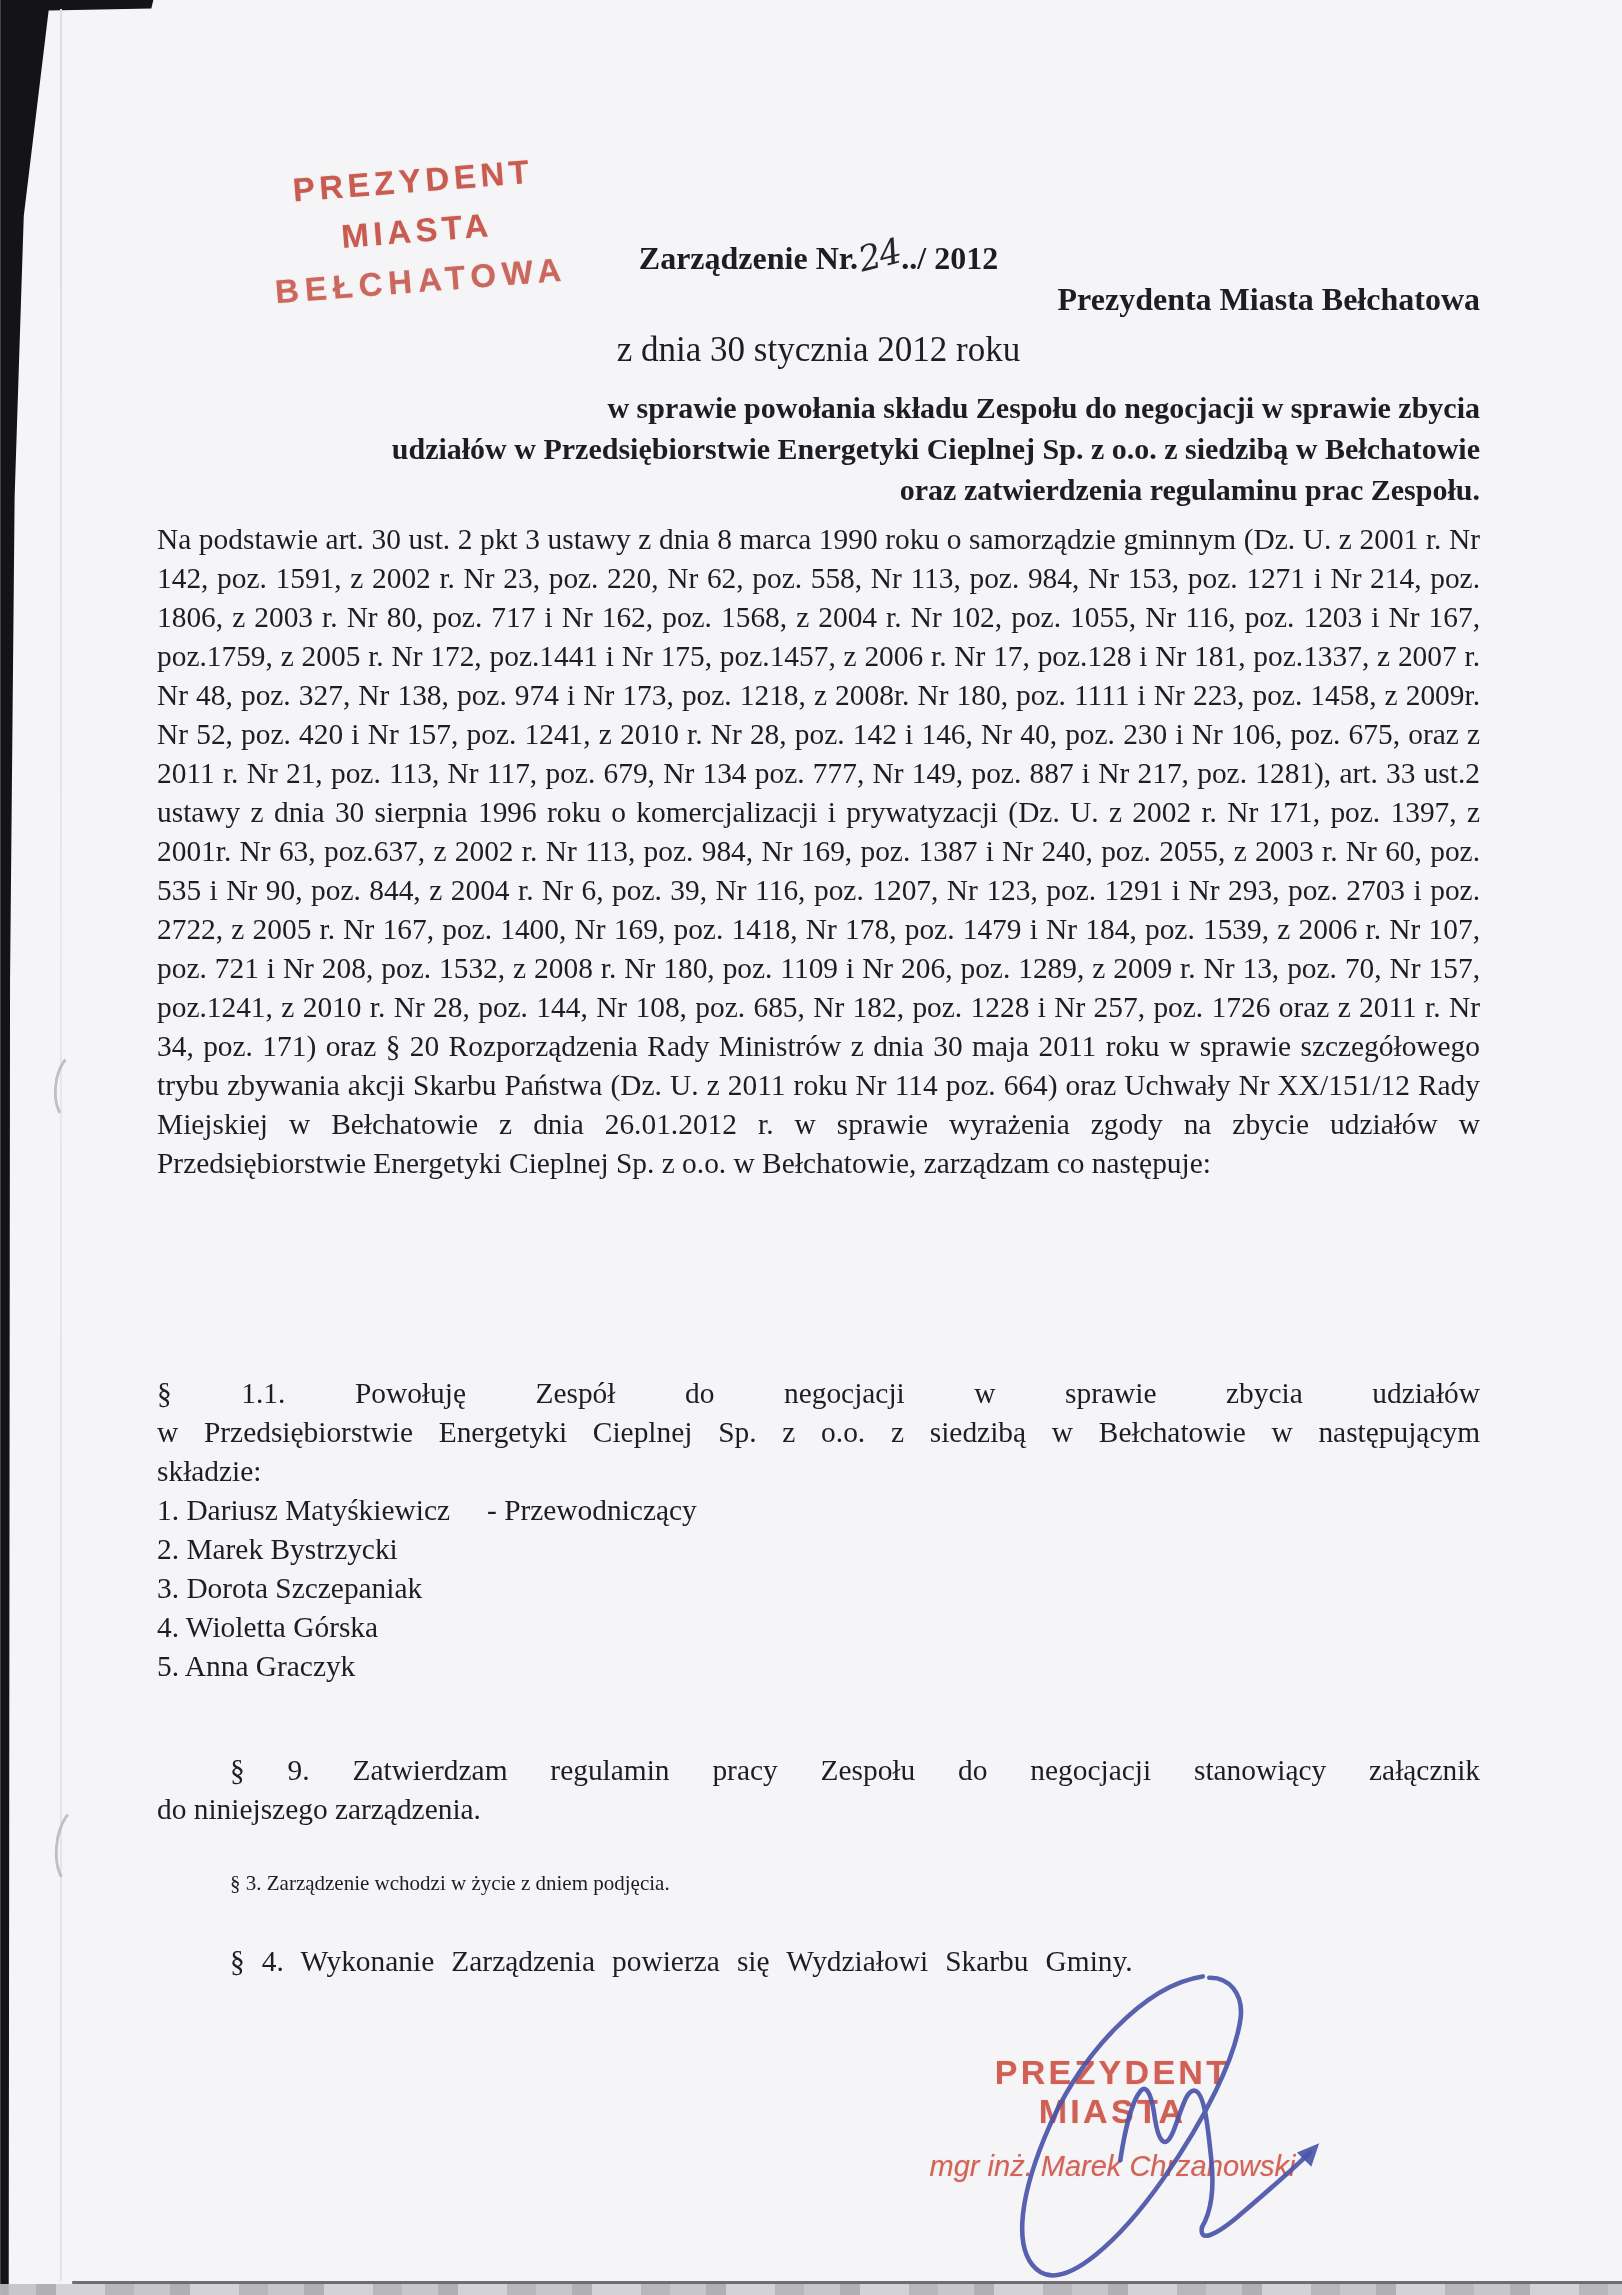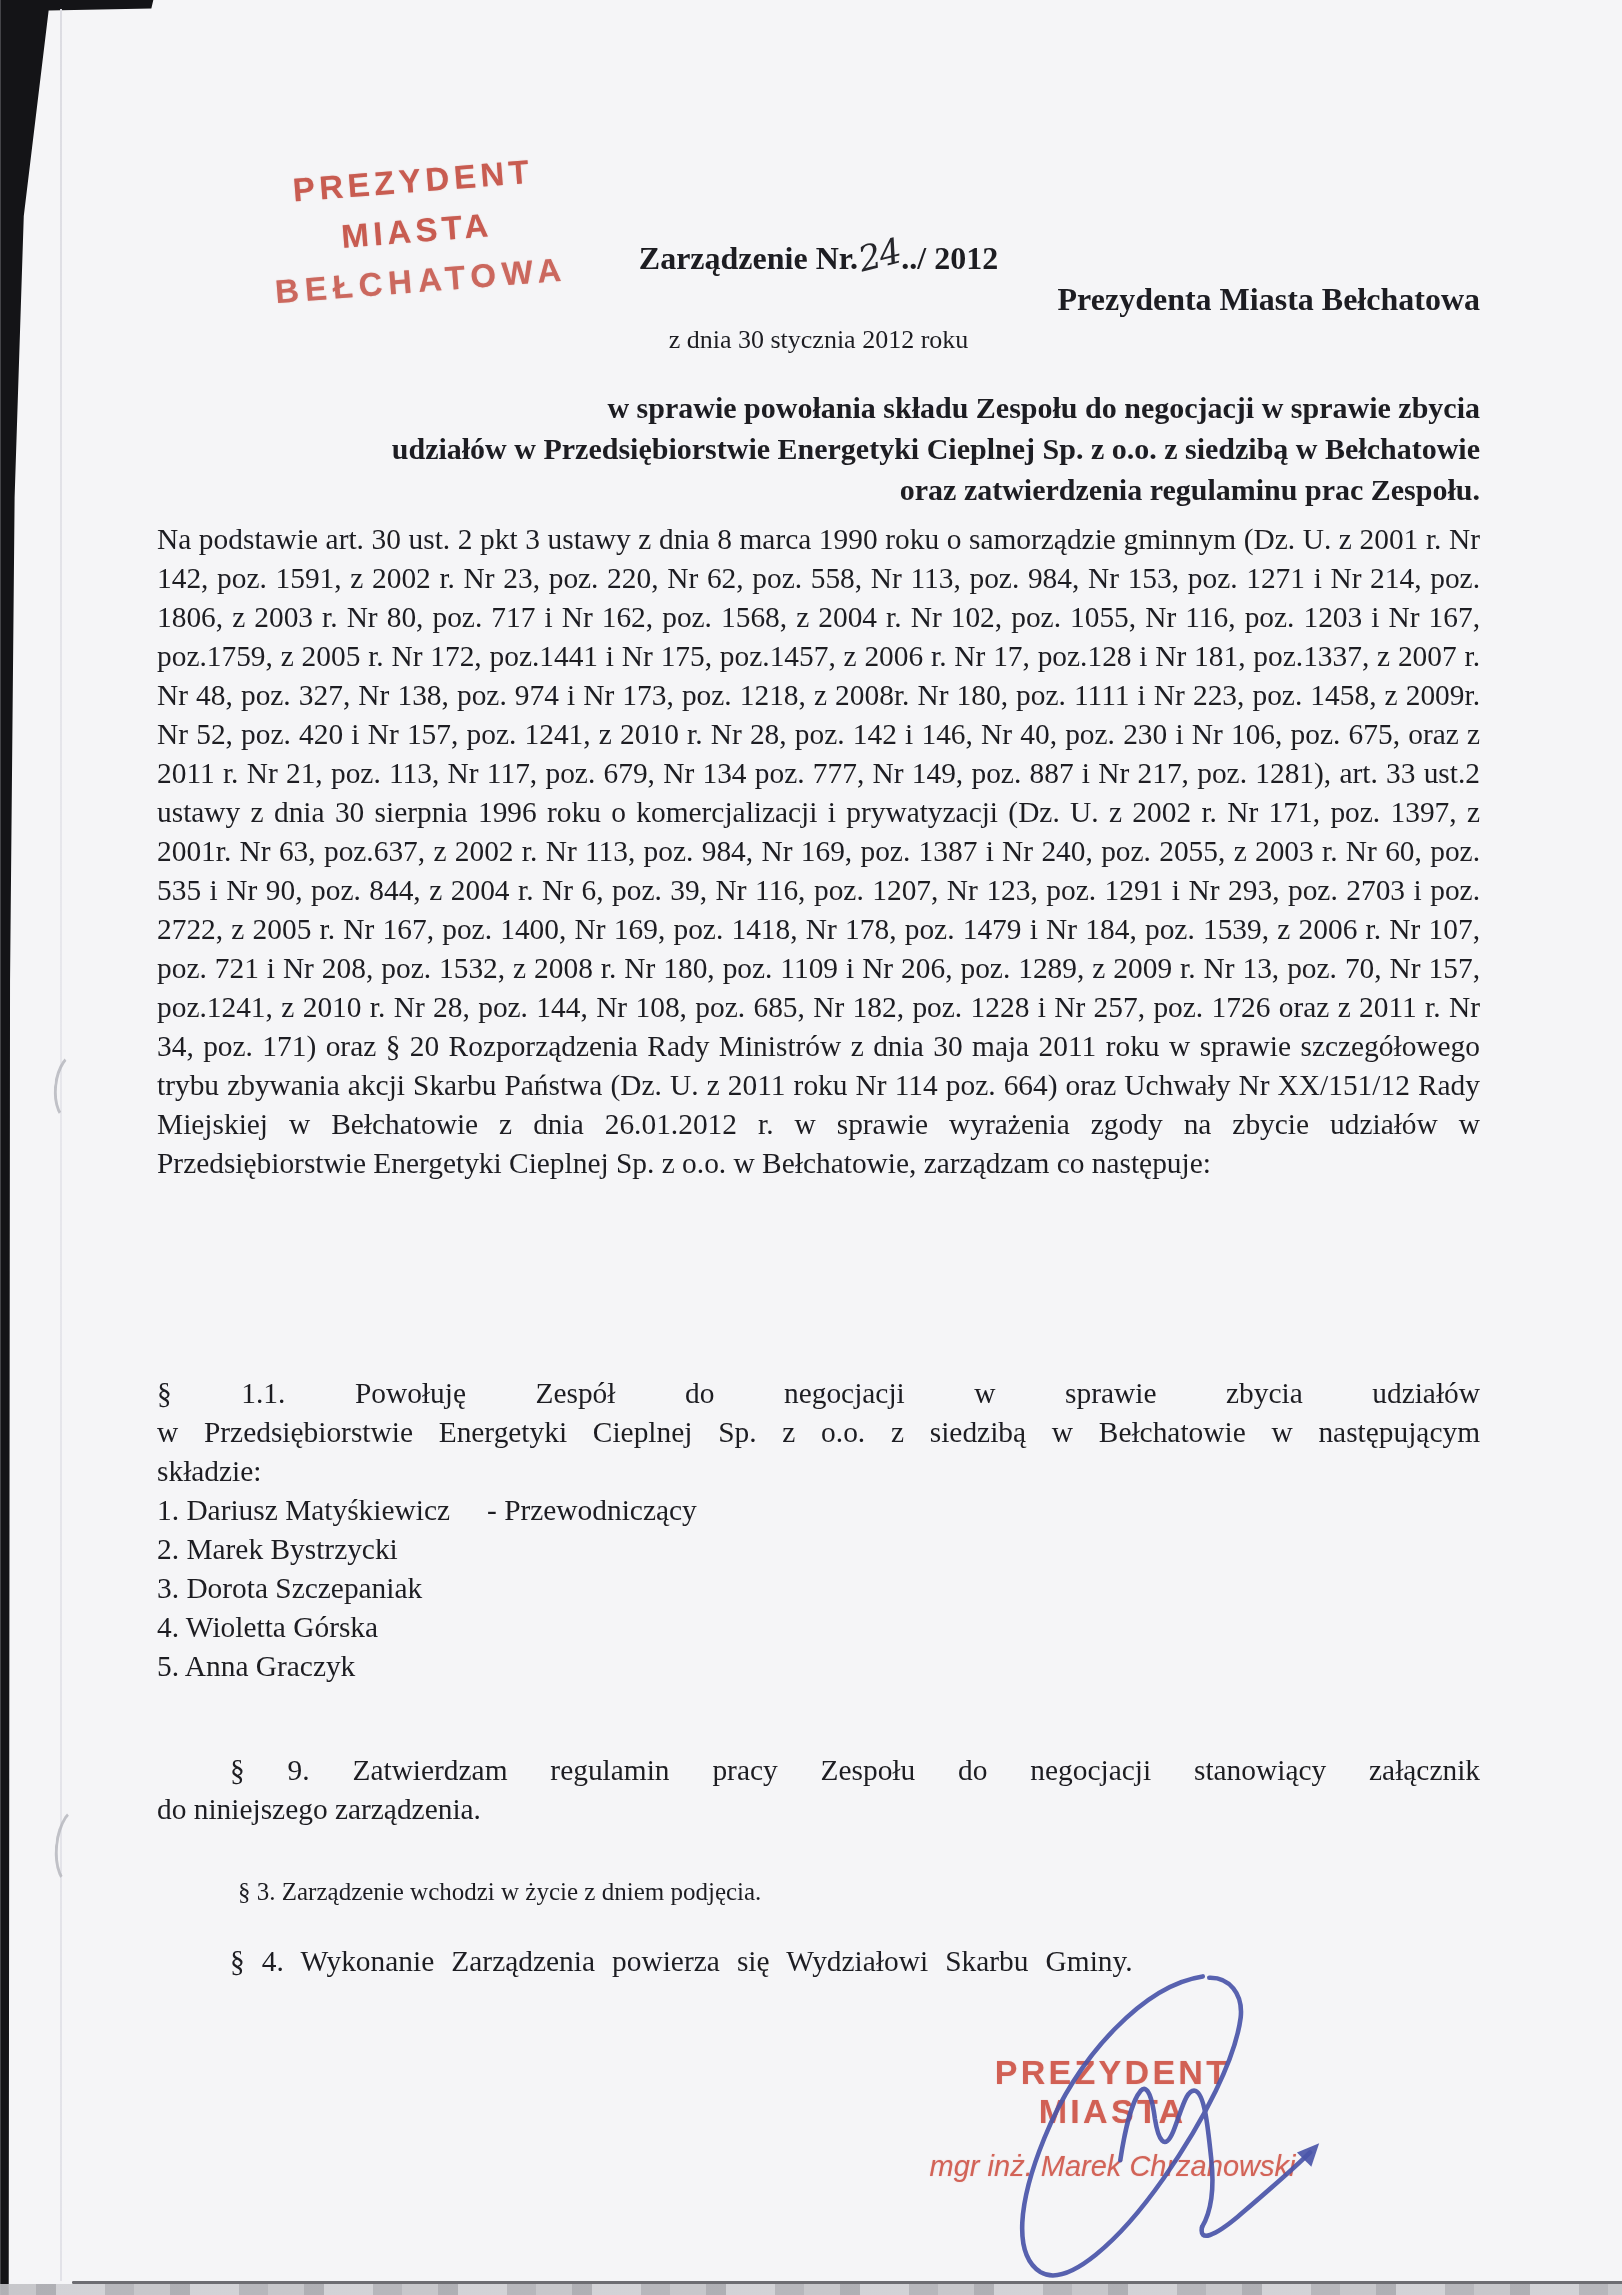--- a/index.html
+++ b/index.html
@@ -44,21 +44,21 @@
   }
   .top-stamp .s1{font-size:33px;letter-spacing:4.6px;line-height:50px;}
   .top-stamp .s2{font-size:33px;letter-spacing:5.9px;line-height:50px;opacity:.92;}
 
   
   .col{position:absolute;left:157px;width:1323px;}
 
   .title-block{top:237px;text-align:center;}
   .title-block .t1{font-size:32px;font-weight:bold;line-height:41px;}
   .title-block .t2{font-size:32px;font-weight:bold;line-height:41px;text-align:right;}
-  .title-block .t3{font-size:26px;font-weight:normal;line-height:39px;}
+  .title-block .t3{font-size:35px;font-weight:normal;line-height:39px;margin-top:10px;}
   .hand-number{
     display:inline-block;
     font-family:"DejaVu Serif", serif;font-style:italic;font-weight:normal;
     font-size:35px;transform:rotate(-14deg) translateY(-2px);
     letter-spacing:-1.3px;color:#26262b;margin:0 0.7px;
   }
 
   .subject{top:387px;text-align:right;font-weight:bold;font-size:30px;line-height:41px;}
 
   .legal{top:520px;text-align:justify;font-size:29.4px;line-height:39px;margin:0;}
@@ -68,21 +68,21 @@
   .lline{text-align:left;}
 
   .members{top:1491px;font-size:29.4px;line-height:39px;}
   .member{display:flex;}
   .member-name{display:inline-block;}
   .member:nth-child(1) .member-name{width:330px;}
   .member:nth-child(6) .member-name{width:391px;}
 
   .par2{top:1751px;font-size:29.4px;line-height:39px;}
   .par2 .jline{text-indent:73px;}
-  .par3{top:1864px;font-size:25px;line-height:39px;text-indent:73px;margin:8px;}
+  .par3{top:1864px;font-size:21px;line-height:39px;text-indent:73px;margin:0;}
   .par4{top:1942px;font-size:29.4px;line-height:39px;text-indent:73px;margin:0;word-spacing:9.8px;}
 
   
   .sig-stamp{
     position:absolute;left:916px;top:2053px;width:393px;text-align:center;
     font-family:"Liberation Sans", sans-serif;font-weight:bold;
     font-size:34px;letter-spacing:3.3px;color:#cc4a3c;opacity:.87;
     text-shadow:0 0 1.3px rgba(204,74,60,.4);
   }
   .sig-name{

